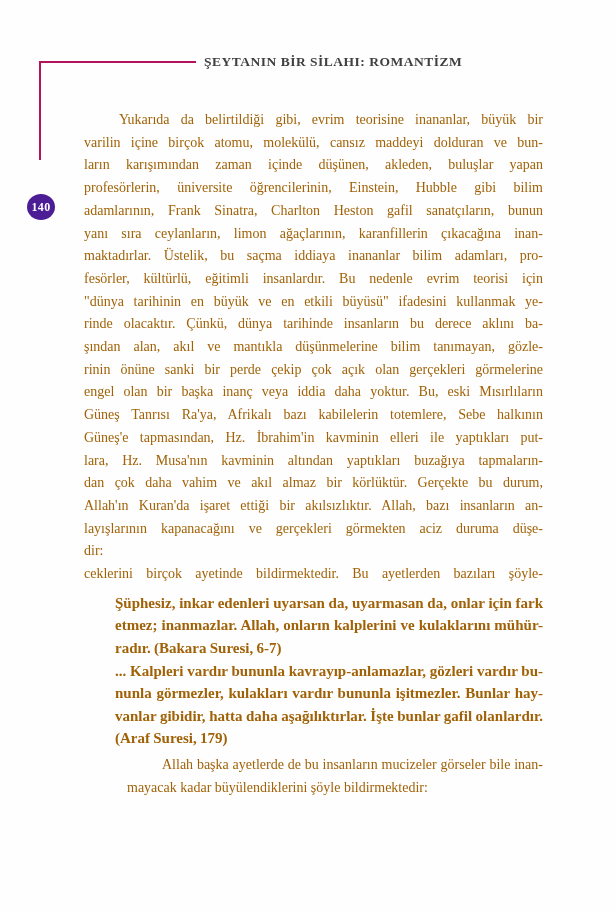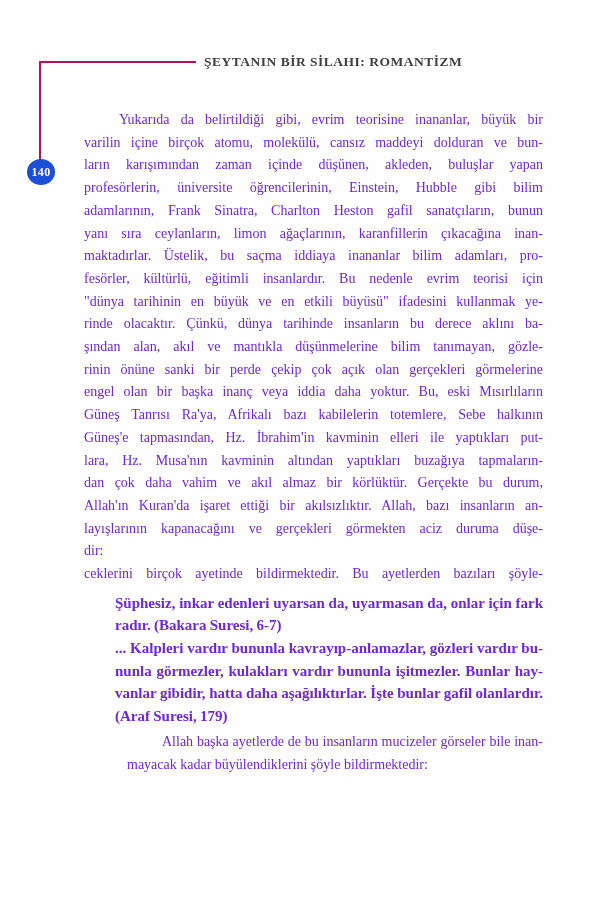--- a/index.html
+++ b/index.html
@@ -46,21 +46,21 @@
     font-size: 13.5px;
     letter-spacing: 0.5px;
     color: #404040;
     white-space: nowrap;
   }
   
   .text-column {
     position: absolute;
     left: 84px; top: 109px;
     width: 459px;
-    color: #6d28d9;
+    color: #a16207;
   }
   .para.body {
     font-size: 14px;
     line-height: 22.7px;
   }
   .para.quote {
     font-size: 15px;
     line-height: 22.6px;
     font-weight: bold;
     padding-left: 31px;
@@ -75,21 +75,21 @@
   }
   .para .line.lastline { text-align-last: left; }
   .para .line.indent { padding-left: 35px; }
 </style>
 </head>
 <body>
 
 <div class="page">
   <div class="rule-h accent" style="background: rgb(181, 18, 92);"></div>
   <div class="rule-v accent" style="background: rgb(181, 18, 92);"></div>
-  <div class="badge accent" style="background: #1d4ed8;">
+  <div class="badge accent" style="background: #4c1d95; margin-top: 35px;">
     <span>140</span>
   </div>
   <div class="chapter-title">ŞEYTANIN BİR SİLAHI: ROMANTİZM</div>
   <div class="text-column">
       <div class="para body">
         <div class="line indent">Yukarıda da belirtildiği gibi, evrim teorisine inananlar, büyük bir</div>
         <div class="line">varilin içine birçok atomu, molekülü, cansız maddeyi dolduran ve bun-</div>
         <div class="line">ların karışımından zaman içinde düşünen, akleden, buluşlar yapan</div>
         <div class="line">profesörlerin, üniversite öğrencilerinin, Einstein, Hubble gibi bilim</div>
         <div class="line">adamlarının, Frank Sinatra, Charlton Heston gafil sanatçıların, bunun</div>
@@ -105,20 +105,21 @@
         <div class="line">Güneş'e tapmasından, Hz. İbrahim'in kavminin elleri ile yaptıkları put-</div>
         <div class="line">lara, Hz. Musa'nın kavminin altından yaptıkları buzağıya tapmaların-</div>
         <div class="line">dan çok daha vahim ve akıl almaz bir körlüktür. Gerçekte bu durum,</div>
         <div class="line">Allah'ın Kuran'da işaret ettiği bir akılsızlıktır. Allah, bazı insanların an-</div>
         <div class="line">layışlarının kapanacağını ve gerçekleri görmekten aciz duruma düşe-</div>
         <div class="line lastline">dir:</div>
         <div class="line">ceklerini birçok ayetinde bildirmektedir. Bu ayetlerden bazıları şöyle-</div>
       </div>
       <div class="para quote">
         <div class="line">Şüphesiz, inkar edenleri uyarsan da, uyarmasan da, onlar için fark</div>
+        <div class="line">etmez; inanmazlar. Allah, onların kalplerini ve kulaklarını mühür-</div>
         <div class="line lastline">radır. (Bakara Suresi, 6-7)</div>
       </div>
       <div class="para quote">
         <div class="line">... Kalpleri vardır bununla kavrayıp-anlamazlar, gözleri vardır bu-</div>
         <div class="line">nunla görmezler, kulakları vardır bununla işitmezler. Bunlar hay-</div>
         <div class="line">vanlar gibidir, hatta daha aşağılıktırlar. İşte bunlar gafil olanlardır.</div>
         <div class="line lastline">(Araf Suresi, 179)</div>
       </div>
       <div class="para body">
         <div class="line indent">Allah başka ayetlerde de bu insanların mucizeler görseler bile inan-</div>

